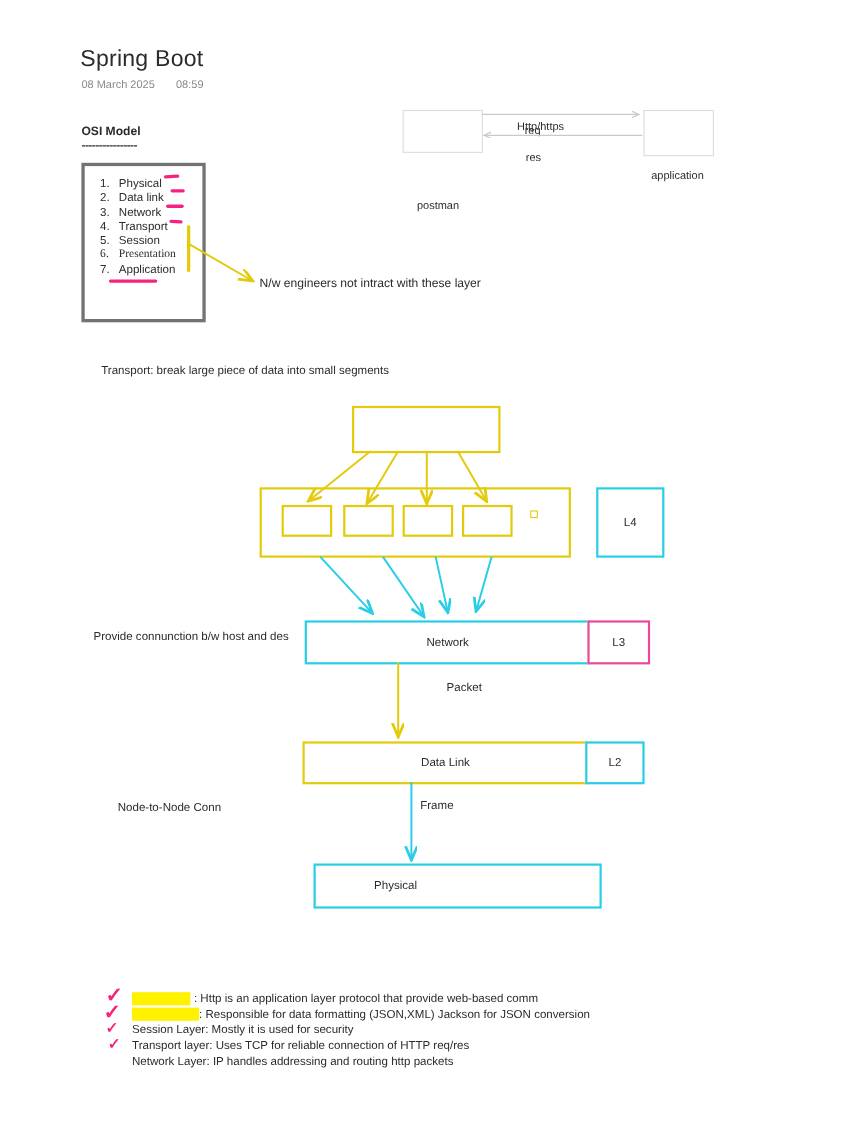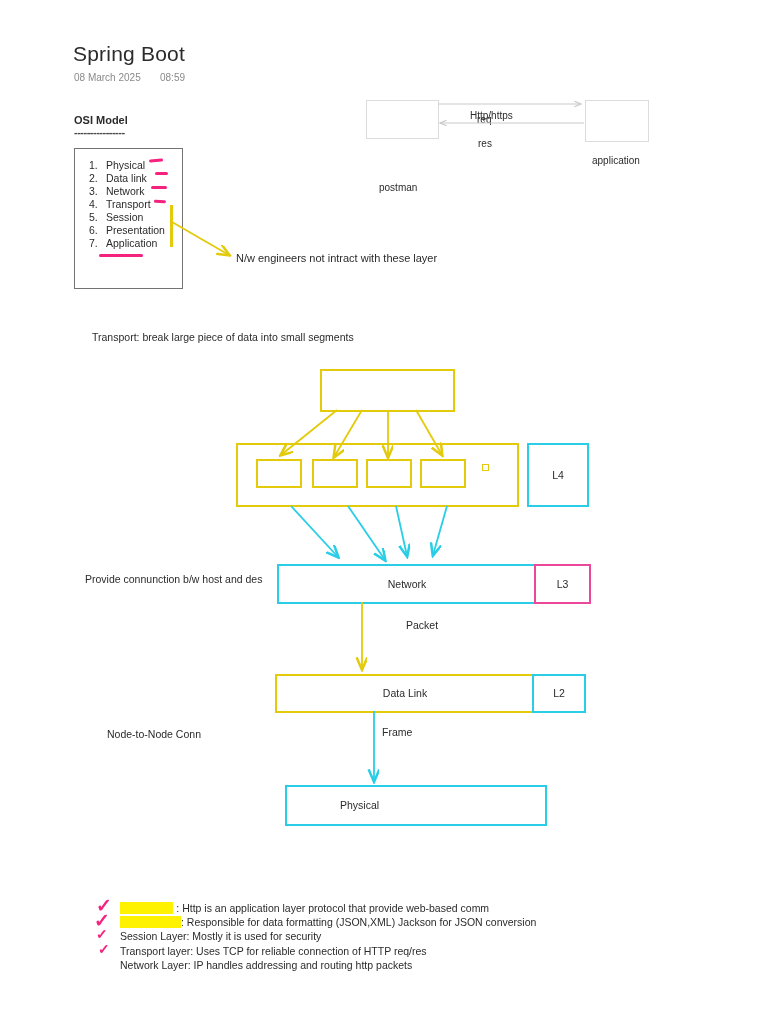--- a/index.html
+++ b/index.html
@@ -59,21 +59,21 @@
     font-size: 11px;
     font-weight: 700;
     color: #4a4a4a;
     letter-spacing: -0.5px;
   }
   #osi-box {
     left: 74px;
     top: 148px;
     width: 107px;
     height: 139px;
-    border: 1px solid #737373;
+    border: 3px solid #737373;
     background: #fff;
   }
   .osi-item {
     font-size: 10.5px;
     color: #2b2b2b;
     white-space: nowrap;
   }
   .osi-num { display: inline-block; width: 17px; }
   .osi-dash {
     position: absolute;
@@ -161,21 +161,21 @@
   }
   #seg-dot {
     left: 482px;
     top: 464px;
     width: 5px;
     height: 5px;
     border: 1.5px solid #E3CA0B;
     background: #fff;
   }
   #l4-box {
-    left: 527px;
+    left: 542px;
     top: 443px;
     width: 58px;
     height: 60px;
     border: 2px solid #29CEE6;
     background: #fff;
   }
 
   
   #network-caption {
     left: 85px;
@@ -302,21 +302,21 @@
     </div>
     <div class="abs osi-item" style="left:14px; top:36px;">
       <span class="osi-num">3.</span><span>Network</span>
     </div>
     <div class="abs osi-item" style="left:14px; top:49px;">
       <span class="osi-num">4.</span><span>Transport</span>
     </div>
     <div class="abs osi-item" style="left:14px; top:62px;">
       <span class="osi-num">5.</span><span>Session</span>
     </div>
-    <div class="abs osi-item" style="left:14px; top:75px;">
+    <div class="abs osi-item" style="left:14px; top:75px;font-family:Liberation Serif, serif;">
       <span class="osi-num">6.</span><span>Presentation</span>
     </div>
     <div class="abs osi-item" style="left:14px; top:88px;">
       <span class="osi-num">7.</span><span>Application</span>
     </div>
   </div>
 
   <div class="abs osi-dash" style="left:149px; top:159px; width:14px; transform:rotate(-4deg);"></div>
   <div class="abs osi-dash" style="left:155px; top:172px; width:13px;"></div>
   <div class="abs osi-dash" style="left:151px; top:186px; width:16px;"></div>

